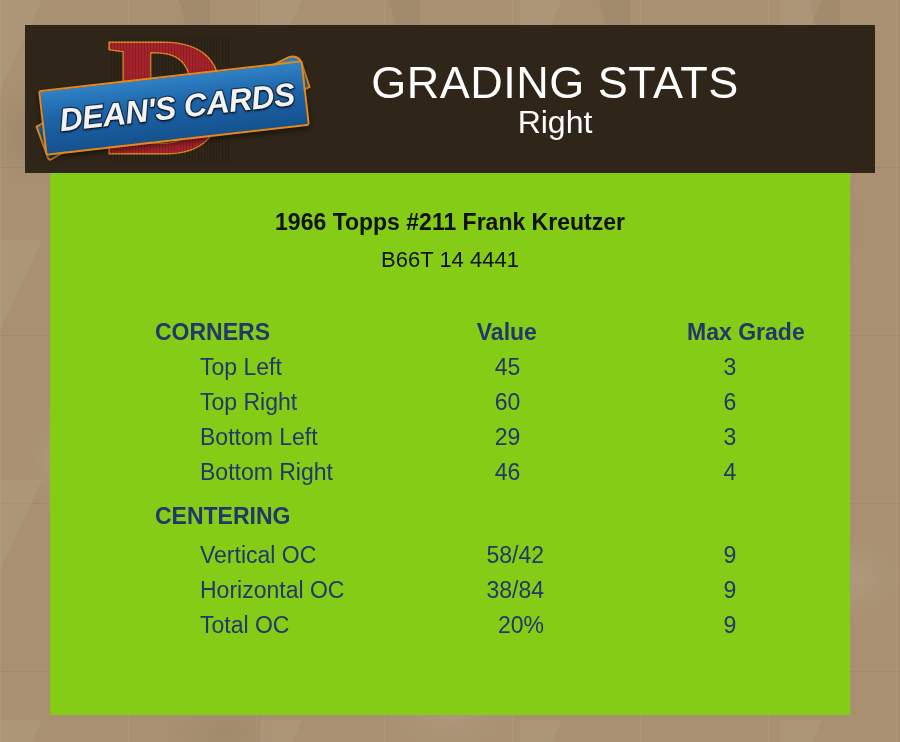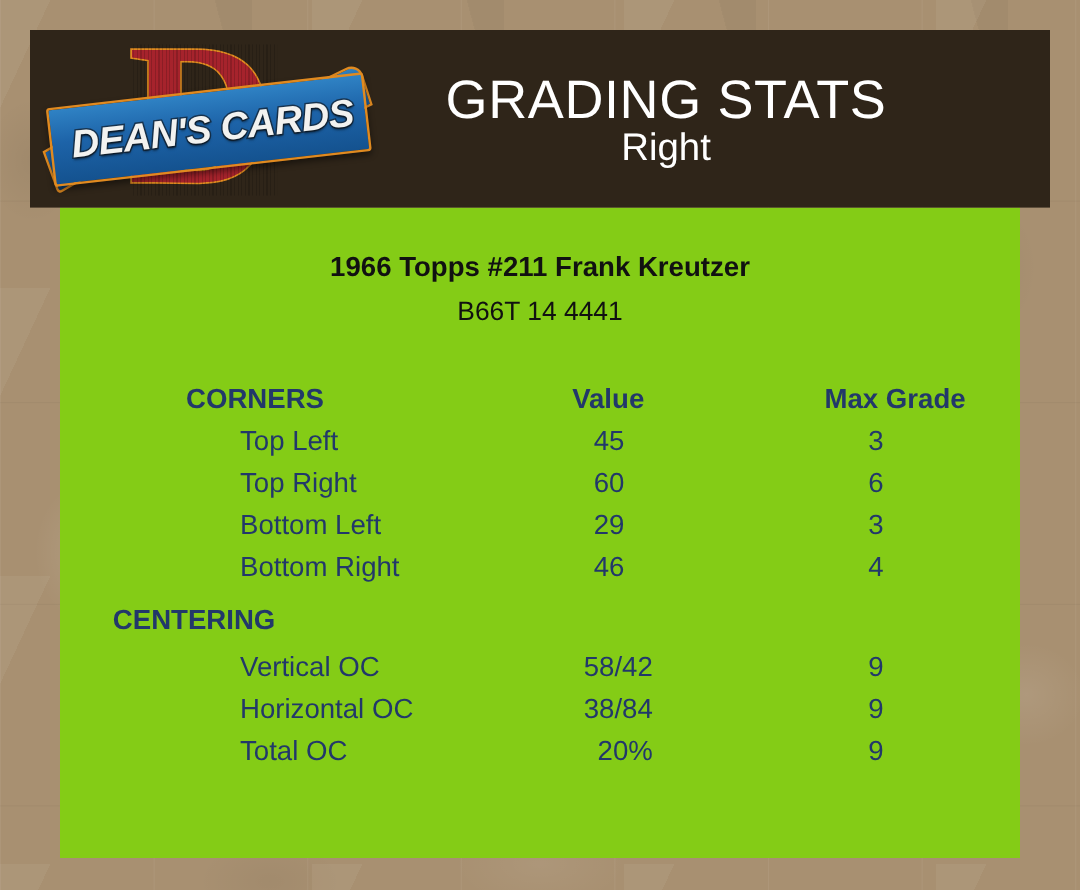--- a/index.html
+++ b/index.html
@@ -202,21 +202,21 @@
     color: #111111;
     margin-top: 11px;
   }
 
   
   #stats {
     margin: 42px 0 0 0;
     width: 800px;
     color: #22386a;
   }
-  .col-label  { width: 355px; padding-left: 44px; box-sizing: border-box; }
+  .col-label  { width: 355px; padding-left: 105px; box-sizing: border-box; }
   .col-value  { width: 205px; text-align: center; box-sizing: border-box; }
   .col-grade  { width: 240px; text-align: center; box-sizing: border-box; }
 
   .head-row {
     display: flex;
     align-items: center;
     font-size: 23px;
     font-weight: bold;
     height: 35px;
     gap: 46px;

